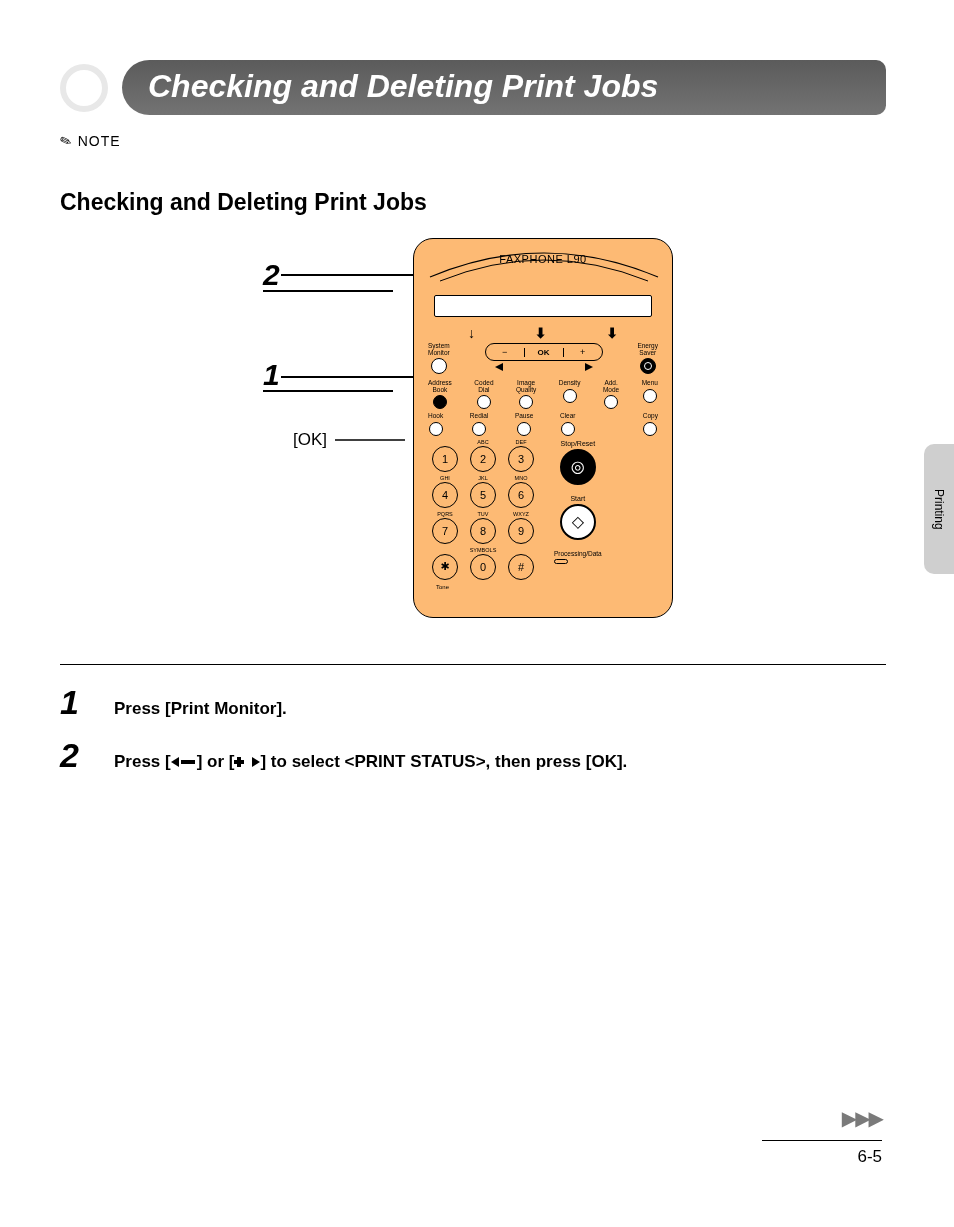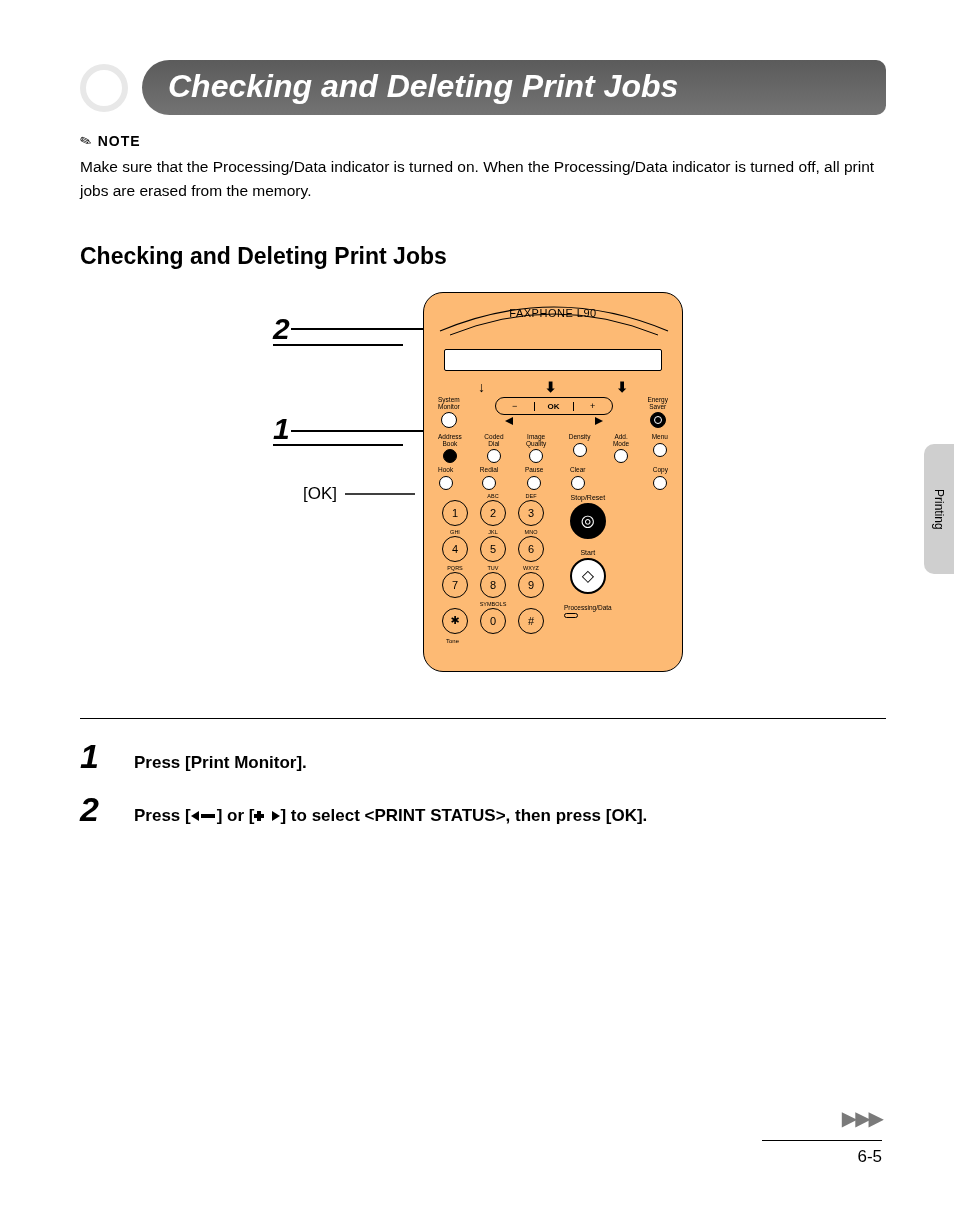--- a/index.html
+++ b/index.html
@@ -1,17 +1,17 @@
 <!DOCTYPE html>
 <html><head>
 <meta charset="utf-8">
 <style>
   * { box-sizing: border-box; margin: 0; padding: 0; }
   html, body { width: 954px; height: 1227px; background: #fff; font-family: "Helvetica Neue", Arial, sans-serif; color: #000; }
-  .page { position: relative; width: 954px; height: 1227px; padding: 60px 68px 50px 80px; }
+  .page { position: relative; width: 954px; height: 1227px; padding: 60px 68px 50px 60px; }
 
   
   .title-row { display: flex; align-items: center; margin-bottom: 18px; }
   .title-dot {
     width: 48px; height: 48px; border-radius: 50%;
     background: #fff;
     box-shadow: 0 0 0 6px #e8e8e8 inset;
     margin-right: 14px;
   }
   .title-bar {
@@ -22,21 +22,21 @@
     color: #fff;
     font-weight: 700;
     font-size: 32px;
     font-style: italic;
   }
 
   .intro { font-weight: 700; font-size: 17px; line-height: 1.7; margin: 16px 0 4px 0; }
 
   .note-row { display: flex; align-items: center; gap: 6px; margin: 8px 0 6px 0; }
   .note-icon { font-size: 14px; transform: rotate(-20deg); }
-  .note-label { font-weight: 700; letter-spacing: 1px; font-size: 14px; }
+  .note-label { font-weight: 400; letter-spacing: 1px; font-size: 14px; }
   .note-text { font-size: 15.5px; line-height: 1.55; }
 
   .section-h { font-weight: 800; font-size: 23px; margin: 40px 0 22px 0; }
 
   
   .device-wrap { position: relative; width: 420px; height: 400px; margin: 0 auto 18px auto; }
   .callout-num { position: absolute; font-style: italic; font-weight: 800; font-size: 30px; }
   .callout-num.n2 { left: 0; top: 20px; }
   .callout-num.n1 { left: 0; top: 120px; }
   .callout-underline { display: block; border-bottom: 2px solid #000; width: 130px; margin-top: -2px; }
@@ -126,21 +126,20 @@
   <div class="title-row">
     <div class="title-dot"></div>
     <div class="title-bar">Checking and Deleting Print Jobs</div>
   </div>
 
 
   <div class="note-row">
     <span class="note-icon">✎</span>
     <span class="note-label">NOTE</span>
   </div>
-  <p class="note-text">Make sure that the Processing/Data indicator is turned on. When the Processing/Data indicator is turned off, all print jobs are erased from the memory.</p>
 
   <h2 class="section-h">Checking and Deleting Print Jobs</h2>
 
   <div class="device-wrap">
 
     <div class="callout-num n2">
       <span>2</span>
       <span class="callout-underline"></span>
     </div>
     <div class="lead-line lead-2"></div>

